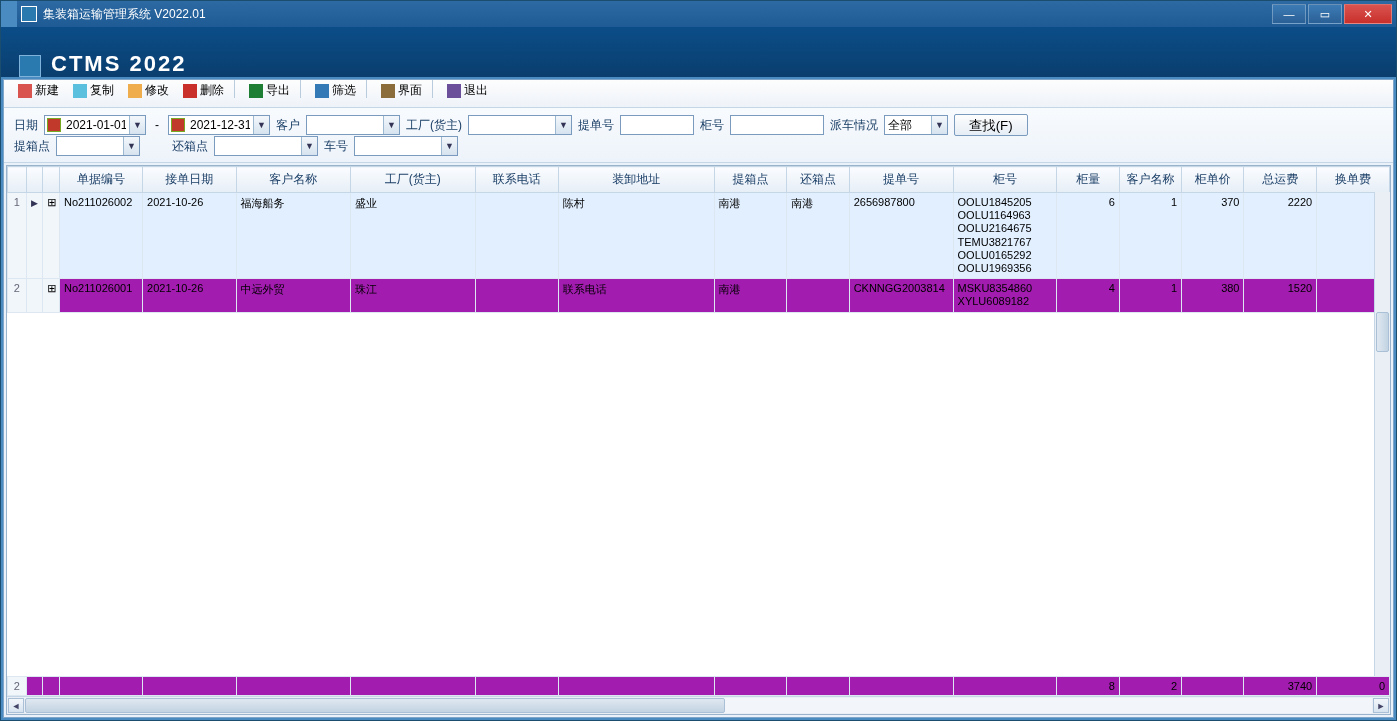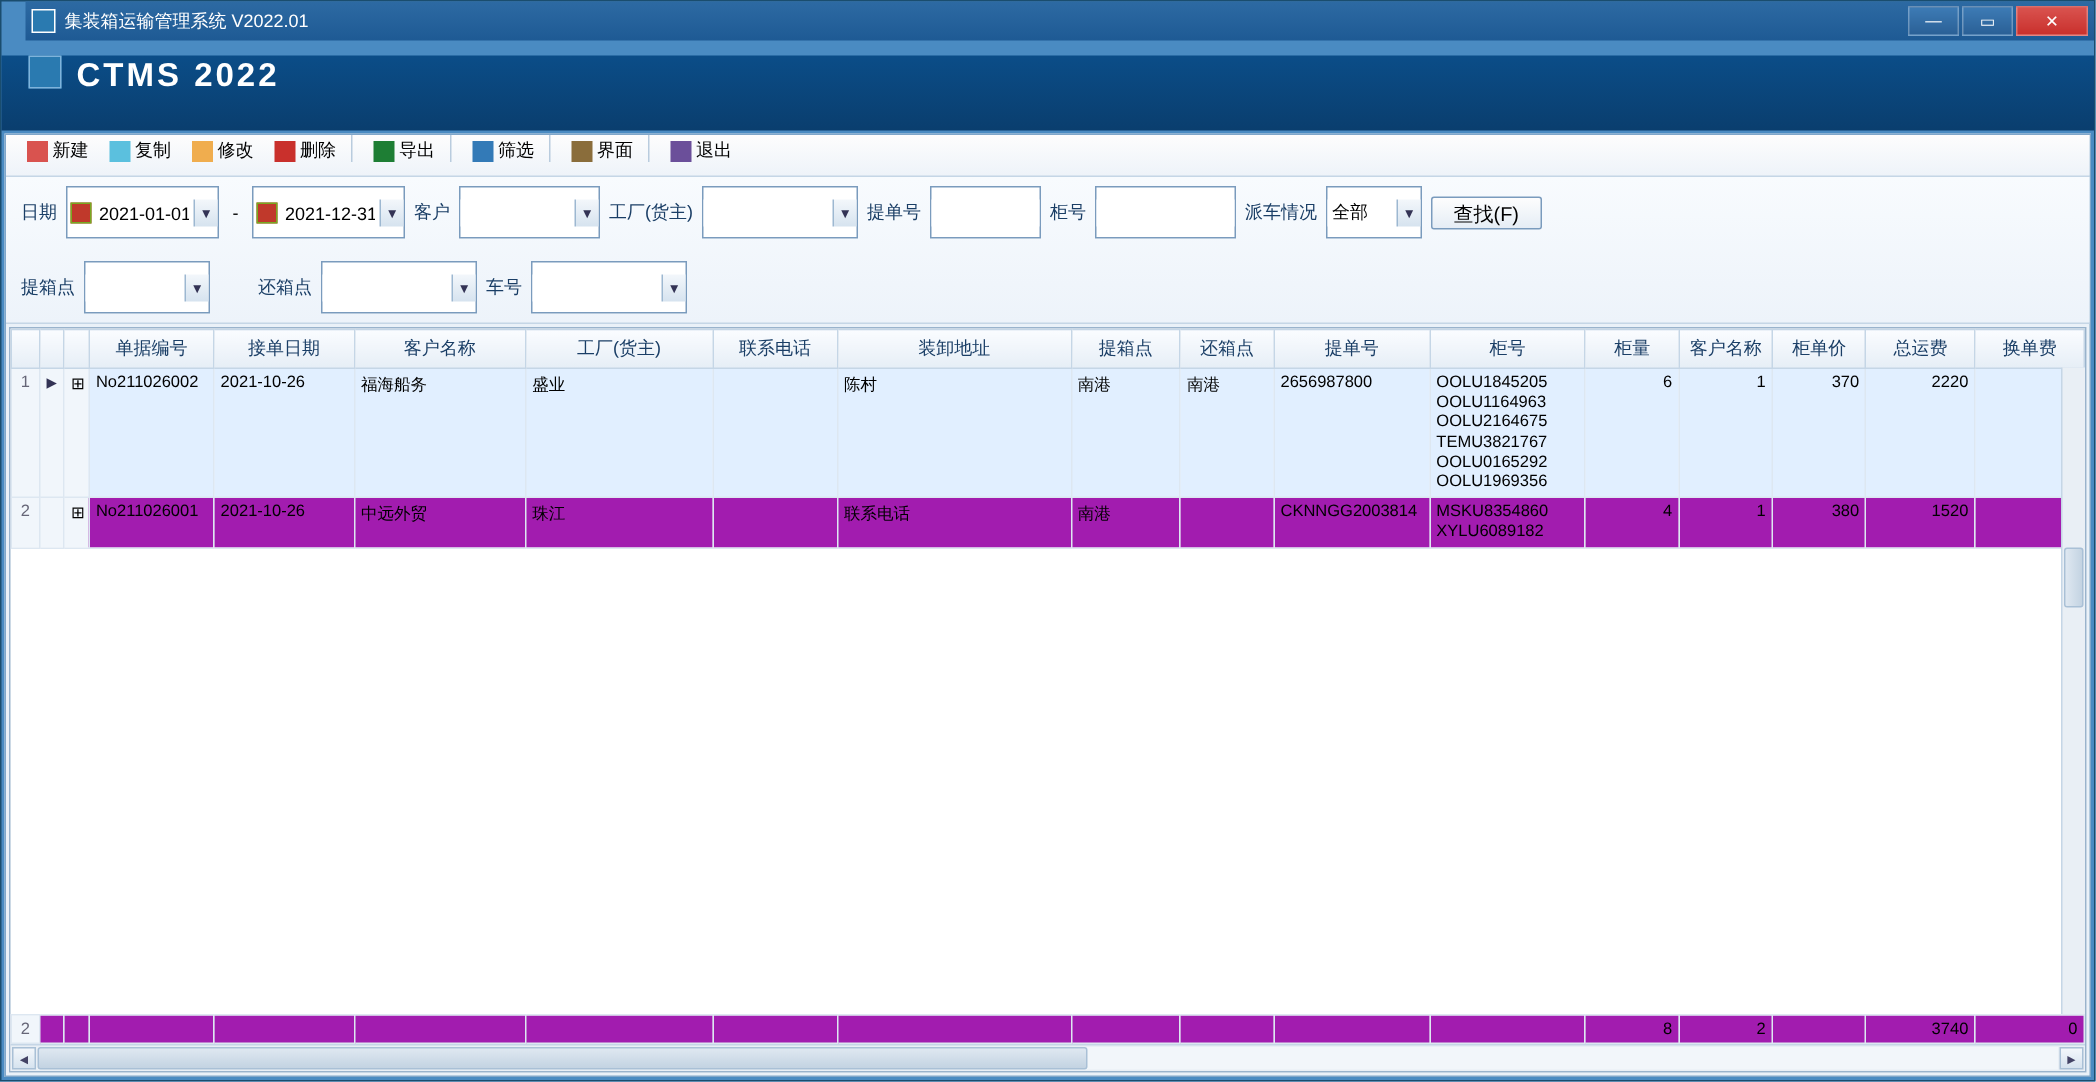--- a/index.html
+++ b/index.html
@@ -8,32 +8,32 @@
 .titlebar { height: 26px; background: linear-gradient(#2d6aa3, #1e5a94); display: flex; align-items: center; color: #fff; padding: 0 4px; margin-left: 16px; }
 .titlebar-icon { width:16px; height:16px; background:#2a7ab0; border:1px solid #fff; margin-right:6px; }
 .titlebar-title { flex:1; font-size:12px; }
 .win-btns { display:flex; }
 .win-btn { width:34px; height:20px; margin-left:2px; display:flex; align-items:center; justify-content:center; color:#fff; font-size:11px; border:1px solid rgba(255,255,255,0.3); }
 .win-min { background:linear-gradient(#3d7bb5,#2a6096); }
 .win-max { background:linear-gradient(#3d7bb5,#2a6096); }
 .win-close { background:linear-gradient(#d9534f,#c9302c); width:48px; }
 .menubar { height:26px; background:linear-gradient(#f8fbff,#dce8f5); border-bottom:1px solid #a9c3de; display:flex; align-items:center; padding:0 8px; color:#1a3e66; }
 .menu-item { padding:0 8px; cursor:default; }
-.banner { height:50px; background:linear-gradient(#0b4d88,#0a3e6e); display:flex; align-items:flex-start; padding:0 18px;margin-top:10px; }
+.banner { height:50px; background:linear-gradient(#0b4d88,#0a3e6e); display:flex; align-items:flex-end; padding:0 18px; }
 .banner-icon { width:22px; height:22px; background:#2a7ab0; border:1px solid #7fb3db; margin-right:10px; }
 .banner-text { color:#fff; font-size:22px; font-weight:bold; letter-spacing:2px; font-family:"Arial Black",sans-serif; }
 .content { flex:1; background:#eaf1f8; display:flex; flex-direction:column; border:1px solid #7fa6c9; margin:2px; }
 .toolbar { height:28px; background:linear-gradient(#fdfdfd,#eef3f9); border-bottom:1px solid #c5d6e6; display:flex; align-items:flex-start; padding:0 8px; gap:2px; }
 .tool-btn { display:flex; align-items:center; padding:2px 6px; gap:3px; cursor:default; }
 .tool-icon { width:14px; height:14px; display:inline-block; }
 .sep { width:1px; height:18px; background:#b9ccde; margin:0 6px 0 2px; }
-.filters { background:linear-gradient(#f8fbfe,#edf3fa); border-bottom:1px solid #c5d6e6; padding:6px 10px; display:flex; flex-direction:column; gap:15px; }
+.filters { background:linear-gradient(#f8fbfe,#edf3fa); border-bottom:1px solid #c5d6e6; padding:6px 10px; display:flex; flex-direction:column; gap:0; }
 .filter-row { display:flex; align-items:center; gap:6px; flex-wrap:wrap; }
 .flabel { color:#1a3e66; white-space:nowrap; }
-.combo { display:inline-flex; align-items:center; background:#fff; border:1px solid #7a9bbd; height:35px; }
+.combo { display:inline-flex; align-items:center; background:#fff; border:1px solid #7a9bbd; height:20px; }
 .combo input { border:none; outline:none; height:18px; font-size:12px; padding:0 3px; }
 .combo .arr { width:16px; height:18px; background:linear-gradient(#f3f7fb,#d6e3ef); border-left:1px solid #9db8d1; display:flex; align-items:center; justify-content:center; font-size:9px; color:#335; }
 .date-icon { width:14px; height:14px; background:#c0392b; margin:0 2px; border:1px solid #7a2; display:inline-block; }
 .btn-search { background:linear-gradient(#fdfdfd,#e5edf5); border:1px solid #7a9bbd; padding:2px 14px; border-radius:2px; height:22px; }
 .grid-wrap { flex:1; display:flex; flex-direction:column; background:#fff; border:1px solid #99b3cc; margin:2px; position:relative; overflow:hidden; }
 .grid-body { flex:1; overflow:hidden; position:relative; }
 table.grid { border-collapse:collapse; width:100%; table-layout:fixed; }
 table.grid th { background:linear-gradient(#fafcff,#e6eef6); border:1px solid #c5d6e6; padding:4px 4px; font-weight:normal; color:#1a3e66; text-align:center; height:24px; overflow:hidden; white-space:nowrap; }
 table.grid td { border:1px solid #dde7f1; padding:3px 4px; vertical-align:top; font-size:11px; background:#a21caf; }
 tr.sel td { background:#e1efff; }

